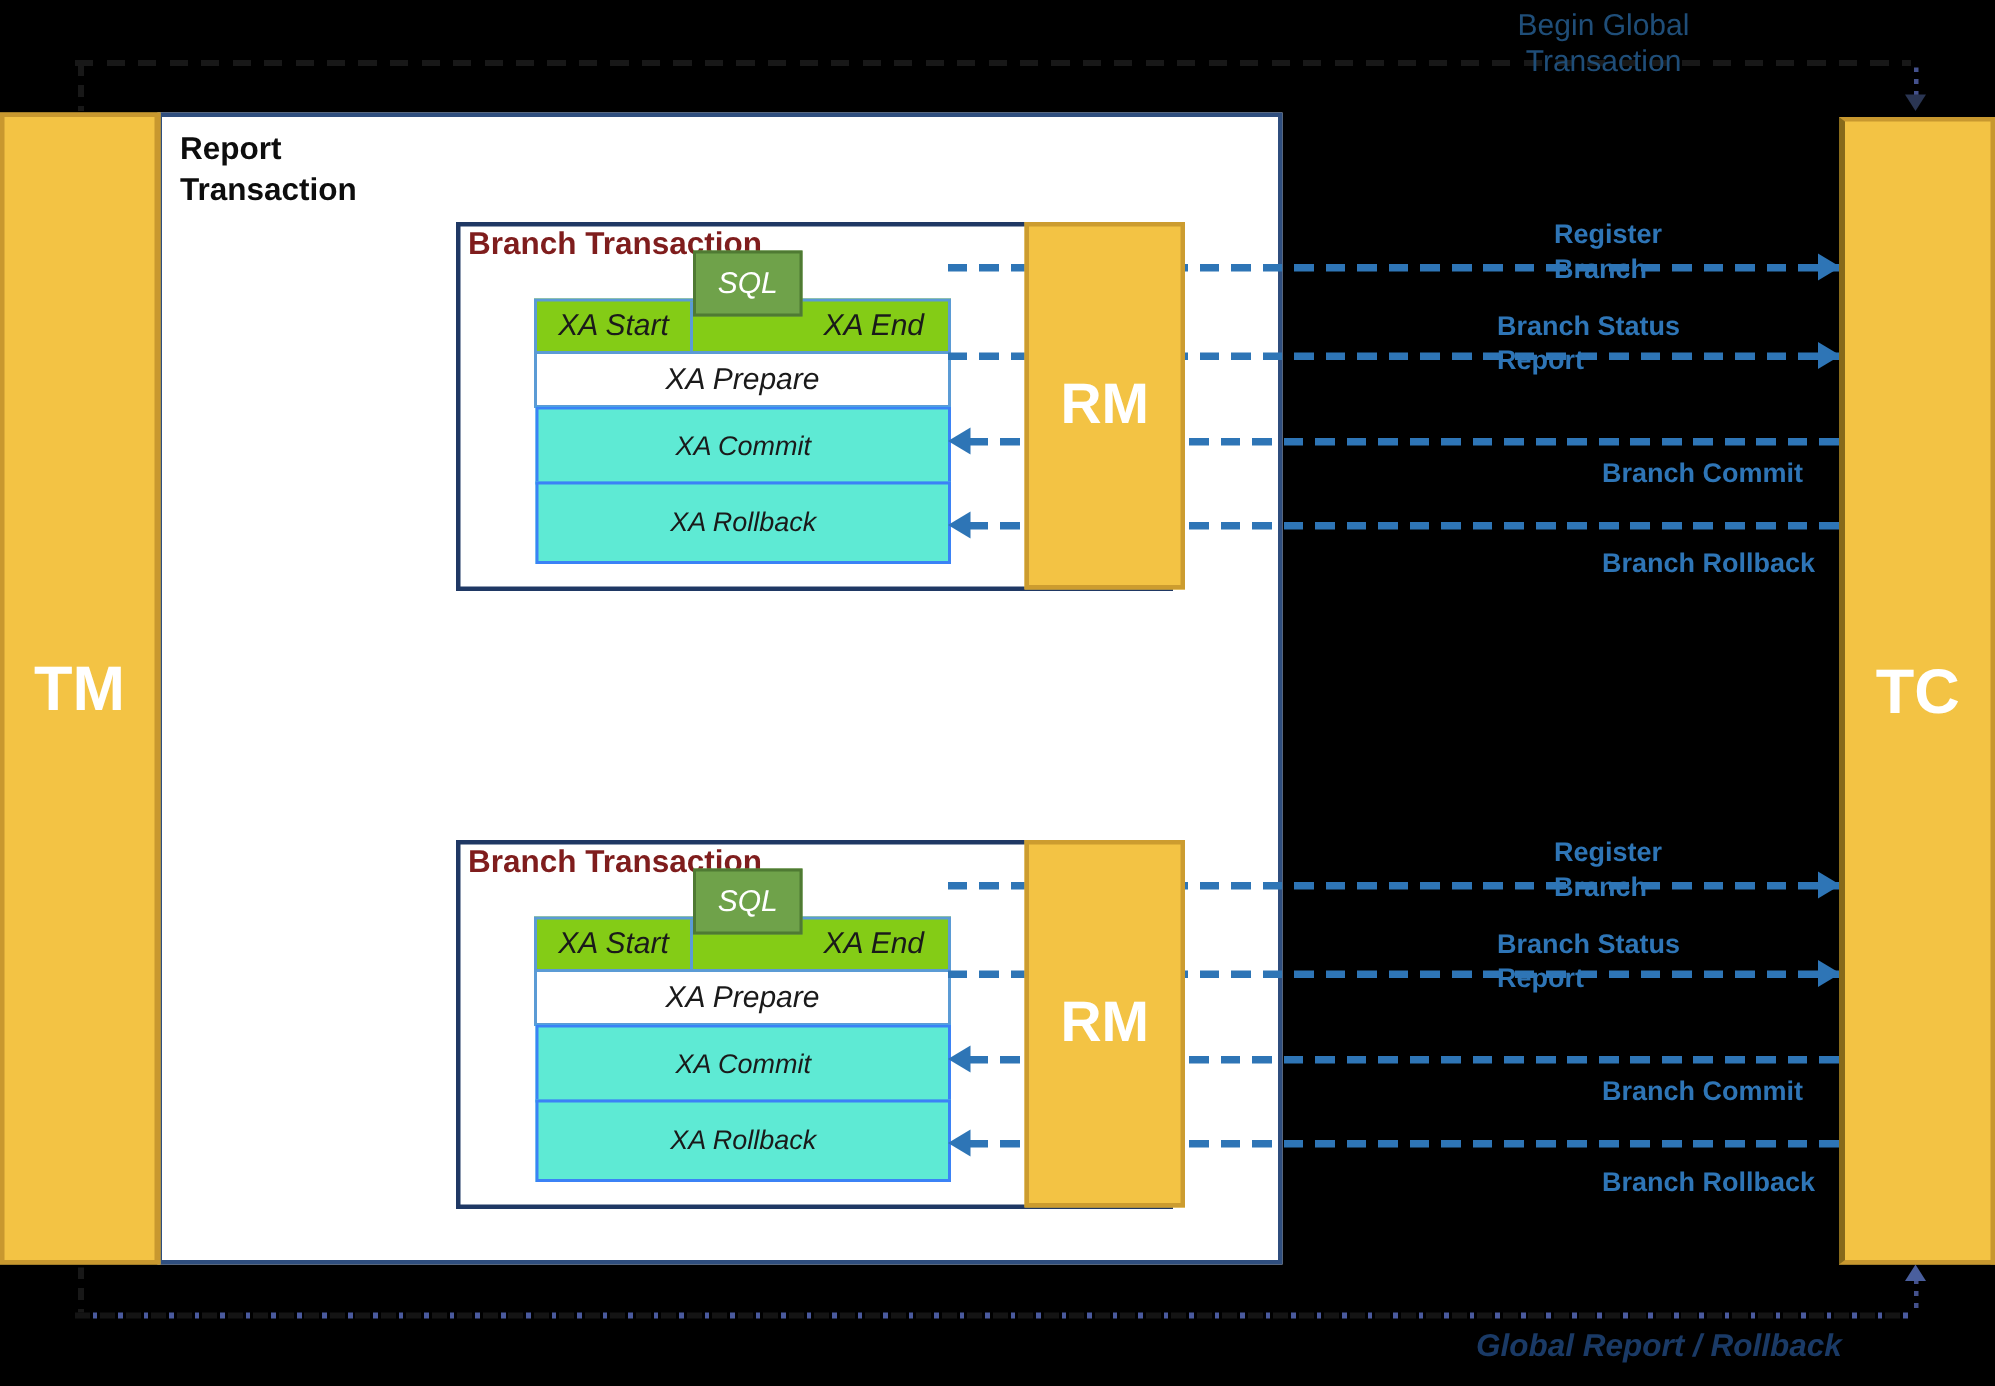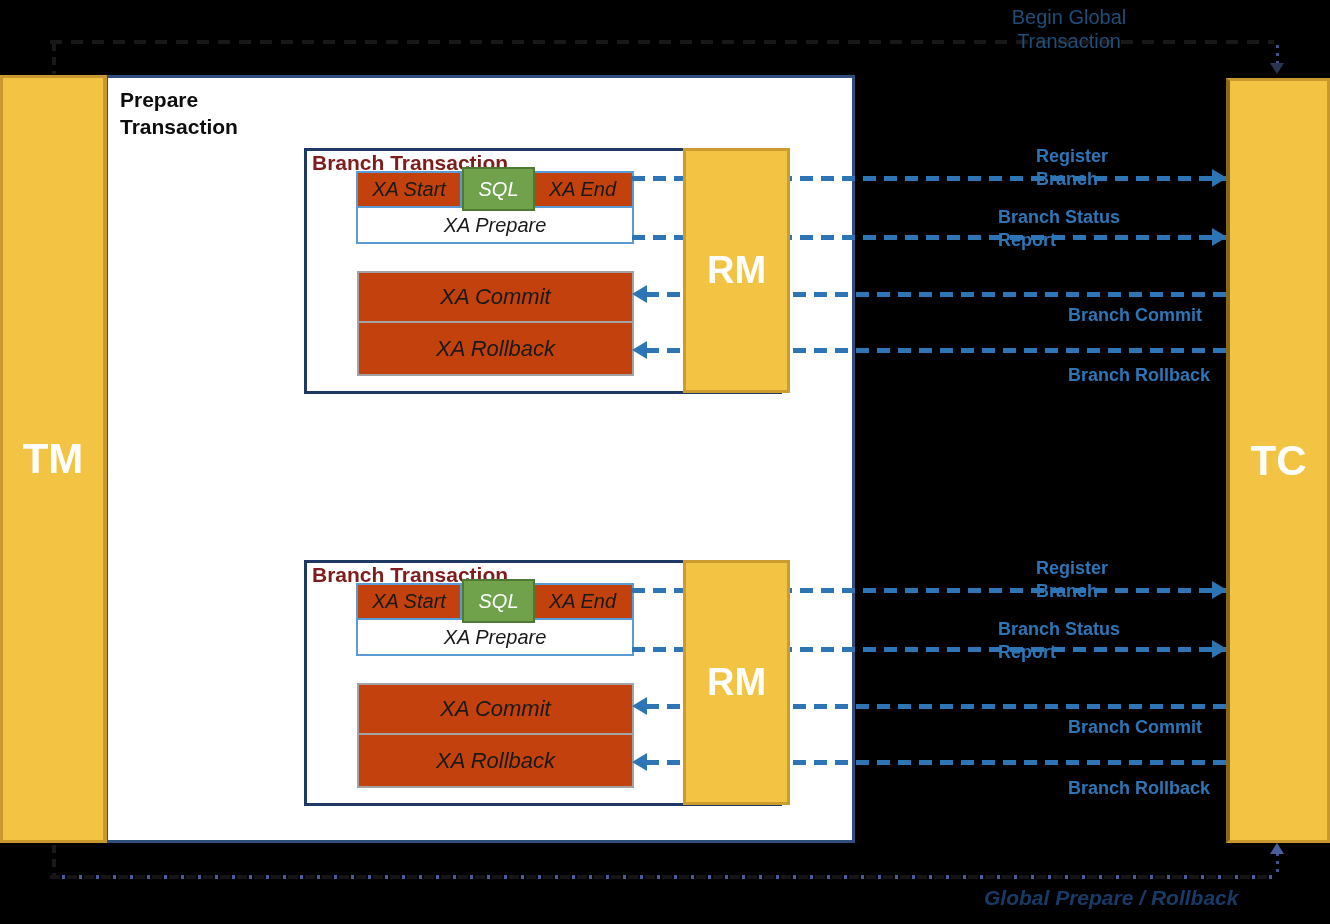--- a/index.html
+++ b/index.html
@@ -19,36 +19,36 @@
         border:3px solid #2F4E7E;box-sizing:border-box;z-index:0;}
   .gtitle{left:120px;top:86px;width:180px;font-size:21px;font-weight:bold;color:#0d0d0d;
           line-height:27px;z-index:1;}
 
   
   .section{left:0;width:1330px;height:250px;z-index:2;}
   .bbox{left:304px;top:0;width:478px;height:246px;border:3px solid #1F3864;
         box-sizing:border-box;background:#fff;z-index:1;}
   .btitle{left:5px;top:0;font-size:21px;font-weight:bold;color:#7f1d1d;white-space:nowrap;}
   .rows{left:49px;top:20px;width:278px;}
-  .row1{display:flex;height:37px;border:2px solid #5B9BD5;box-sizing:border-box;background:#c2410c;}
+  .row1{display:flex;height:37px;border:2px solid #5B9BD5;box-sizing:border-box;background:#84cc16;margin-top:28px;}
   .cell{display:flex;align-items:center;justify-content:center;
         font-style:italic;font-size:20px;color:#1a1a1a;}
   .c-start{width:104px;border-right:2px solid #5B9BD5;box-sizing:border-box;}
   .c-spacer{width:71px;}
   .c-end{flex:1;}
   .row2{margin-top:-2px;height:38px;border:2px solid #5B9BD5;box-sizing:border-box;background:#fff;
         display:flex;align-items:center;justify-content:center;
         font-style:italic;font-size:20px;color:#1a1a1a;}
   .sql{left:106px;top:-4px;width:73px;height:44px;background:#6FA24A;border:2px solid #4F7A33;
        box-sizing:border-box;z-index:3;display:flex;align-items:center;justify-content:center;
        color:#fff;font-style:italic;font-size:20px;}
   .stack{left:50px;top:120px;width:277px;}
-  .bigcell{border:2px solid #a3a3a3;box-sizing:border-box;background:#c2410c;
+  .bigcell{border:2px solid #3b82f6;box-sizing:border-box;background:#5eead4;
            display:flex;align-items:center;justify-content:center;
-           font-style:italic;font-size:22px;color:#1a1a1a;}
+           font-style:italic;font-size:18px;color:#1a1a1a;}
   .bc1{height:52px;}
   .bc2{height:55px;margin-top:-2px;}
   .rm{left:683px;top:0;width:107px;height:245px;background:#F3C344;border:3px solid #CC9C2F;
       box-sizing:border-box;display:flex;align-items:center;justify-content:center;
       color:#fff;font-weight:bold;font-size:38px;z-index:3;text-align:center;}
 
   
   .bline{height:5px;z-index:2;
          background:repeating-linear-gradient(90deg,#2E75B6 0 13px,transparent 13px 21px);}
   .head-r{width:0;height:0;border-top:9px solid transparent;border-bottom:9px solid transparent;
@@ -72,36 +72,36 @@
             font-weight:normal;color:#1F4E79;z-index:2;}
   .flow-bottom{left:984px;top:886px;font-size:21px;font-weight:bold;font-style:italic;
                color:#1A3A66;white-space:nowrap;z-index:2;}
 </style>
 </head>
 <body>
 
 <div class="canvas">
 
   <div class="abs gbox"></div>
-  <div class="abs gtitle">Prepare Transaction</div>
+  <div class="abs gtitle">Report Transaction</div>
 
   <div class="abs ynode tm">TM</div>
   <div class="abs ynode tc">TC</div>
 
   <div class="abs kdash-v" style="left:52px;top:43px;height:31px"></div>
   <div class="abs kdash-h" style="left:50px;top:40px;width:1224px"></div>
   <div class="abs bdot-v" style="left:1276px;top:45px;height:20px"></div>
   <div class="abs head-down" style="left:1270px;top:63px"></div>
   <div class="abs flow-top">Begin Global Transaction</div>
 
   <div class="abs kdash-v" style="left:52px;top:845px;height:30px"></div>
   <div class="abs mixdash-h" style="left:50px;top:875px;width:1224px"></div>
   <div class="abs bdot-v" style="left:1276px;top:853px;height:22px"></div>
   <div class="abs head-up" style="left:1270px;top:843px"></div>
-  <div class="abs flow-bottom">Global Prepare / Rollback</div>
+  <div class="abs flow-bottom">Global Report / Rollback</div>
 
   <div class="abs section" style="top:148px">
 
     <div class="abs bline" style="left:632px;top:28px;width:594px"></div>
     <div class="abs head-r" style="left:1212px;top:21px"></div>
 
     <div class="abs bline" style="left:632px;top:87px;width:594px"></div>
     <div class="abs head-r" style="left:1212px;top:80px"></div>
 
     <div class="abs bline" style="left:646px;top:144px;width:580px"></div>

